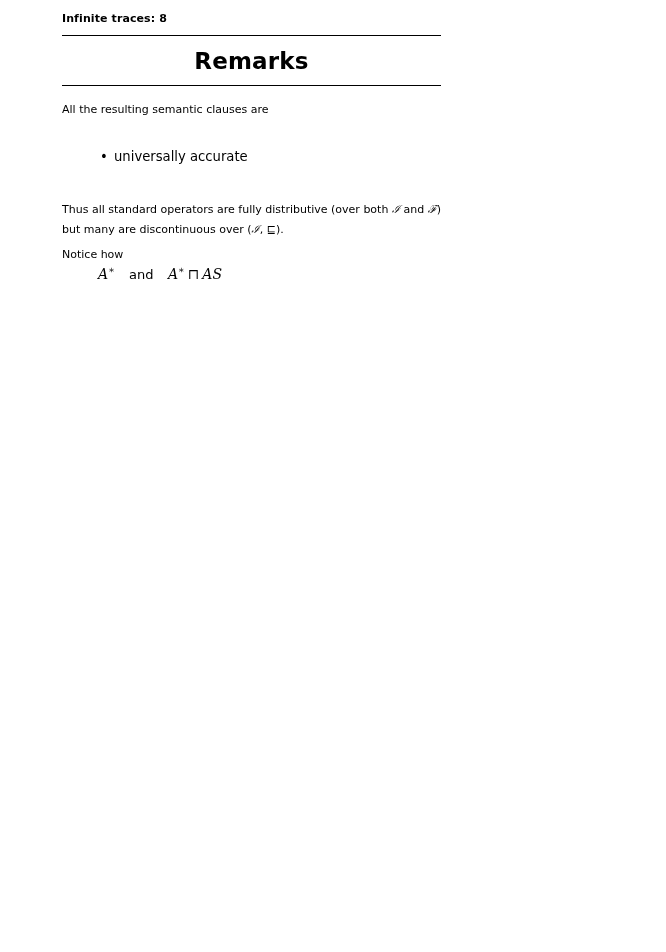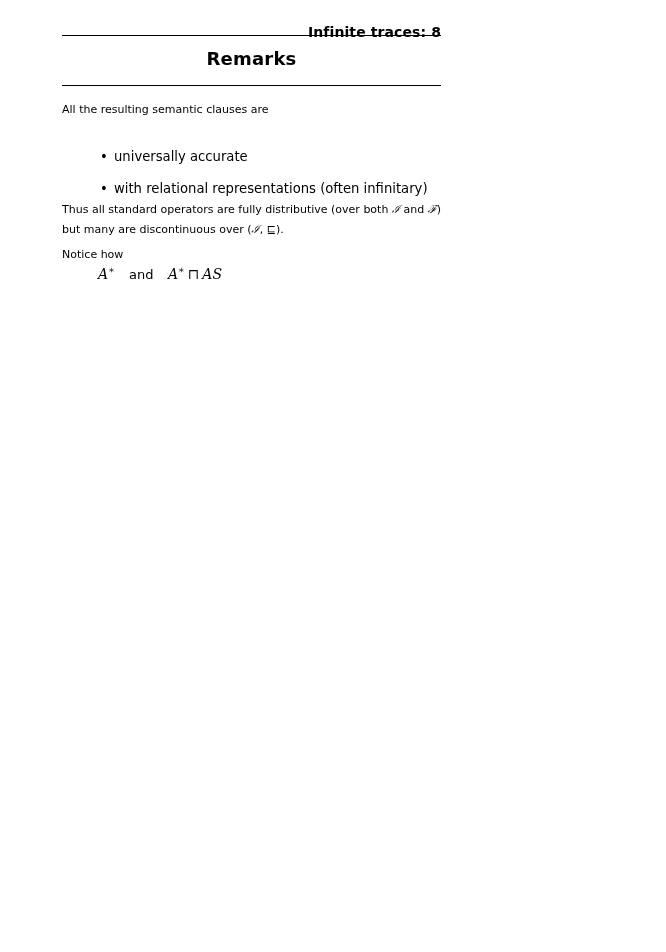--- a/index.html
+++ b/index.html
@@ -17,44 +17,43 @@
   .page {
     position: absolute;
     left: 0; top: 0;
     width: 666px;
     height: 952px;
     overflow: hidden;
   }
   .header-line {
     position: absolute;
     left: 62px;
-    top: 24px;
+    top: 12px;
     width: 379px;
-    text-align: right;
-    font-size: 14px;
+    font-size: 11px;
     font-weight: bold;
     letter-spacing: 0.1px;
   }
   .rule {
     position: absolute;
     left: 62px;
     width: 379px;
     height: 1px;
     background: #000000;
   }
   .rule-top { top: 35px; }
   .rule-bottom { top: 85px; }
 
   .title {
     position: absolute;
     left: 62px;
     top: 48px;
     width: 379px;
     text-align: center;
-    font-size: 18px;
+    font-size: 23px;
     font-weight: bold;
     letter-spacing: 0.2px;
   }
 
   .para {
     position: absolute;
     left: 62px;
     font-size: 11px;
     line-height: 20px;
     width: 385px;
@@ -127,21 +126,20 @@
   <div class="rule rule-top"></div>
 
   <div class="title">Remarks</div>
 
   <div class="rule rule-bottom"></div>
 
   <div class="para p1">All the resulting semantic clauses are</div>
 
   <ul class="bullets">
     <li>universally accurate</li>
-    <li>with relational representations (often infinitary)</li>
   </ul>
 
   <div class="para p3">Notice how</div>
 
   <div class="para p2">
     <span>Thus all standard operators are fully distributive (over both</span>
     <span class="cal">ℐ</span><span> and </span><span class="cal">ℱ</span><span>) but many are discontinuous over (</span><span class="cal">ℐ</span><span>, </span><span>⊑</span><span>).</span>
   </div>
 
   <div class="math-line m1">

